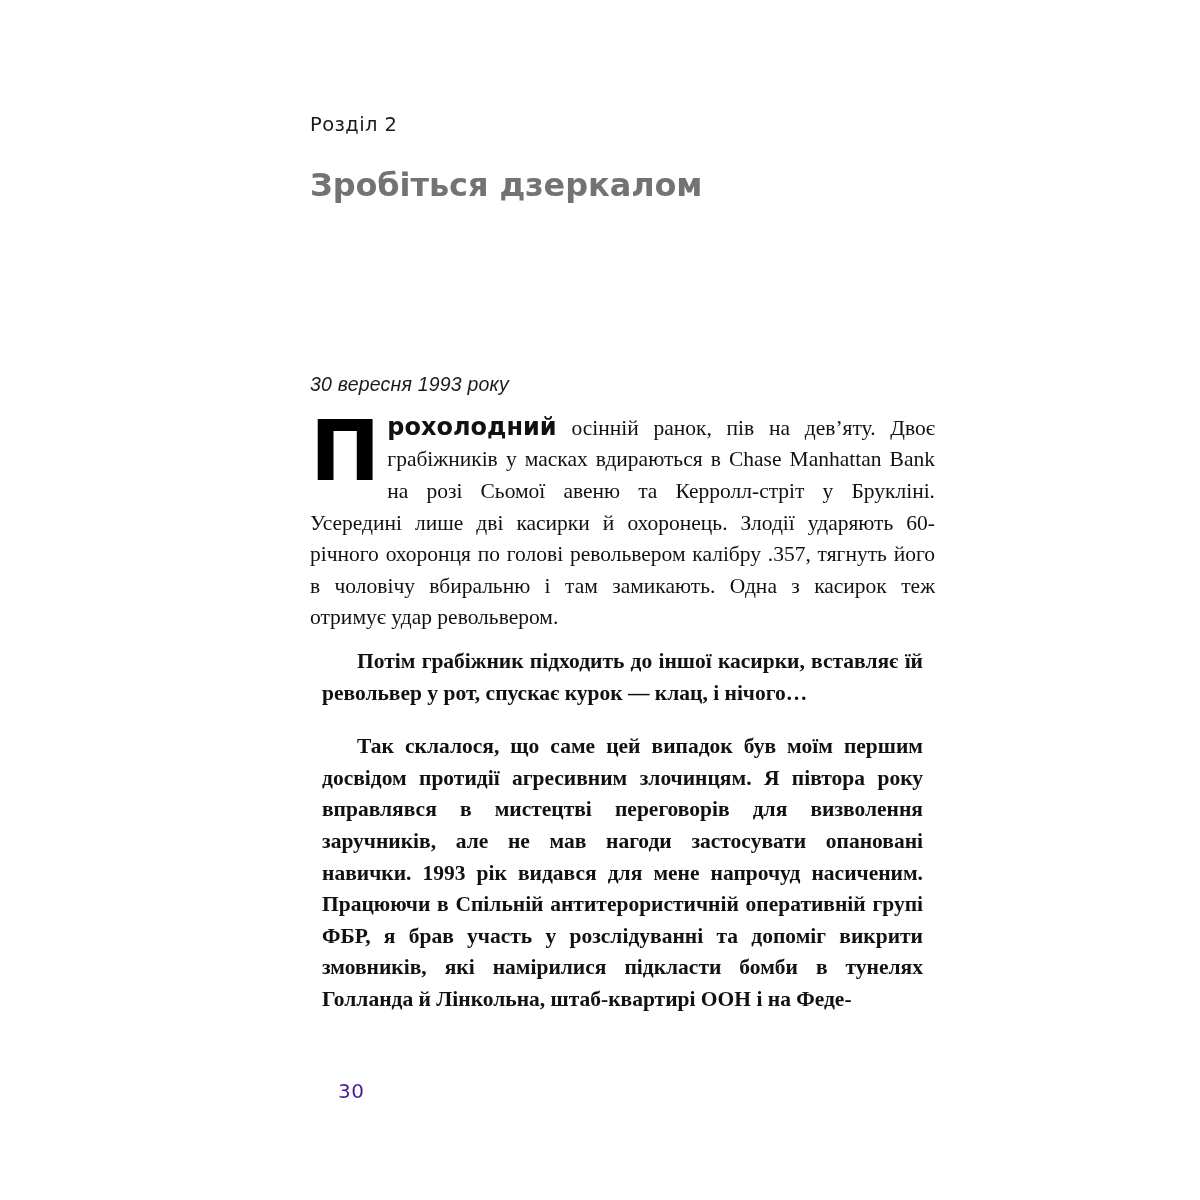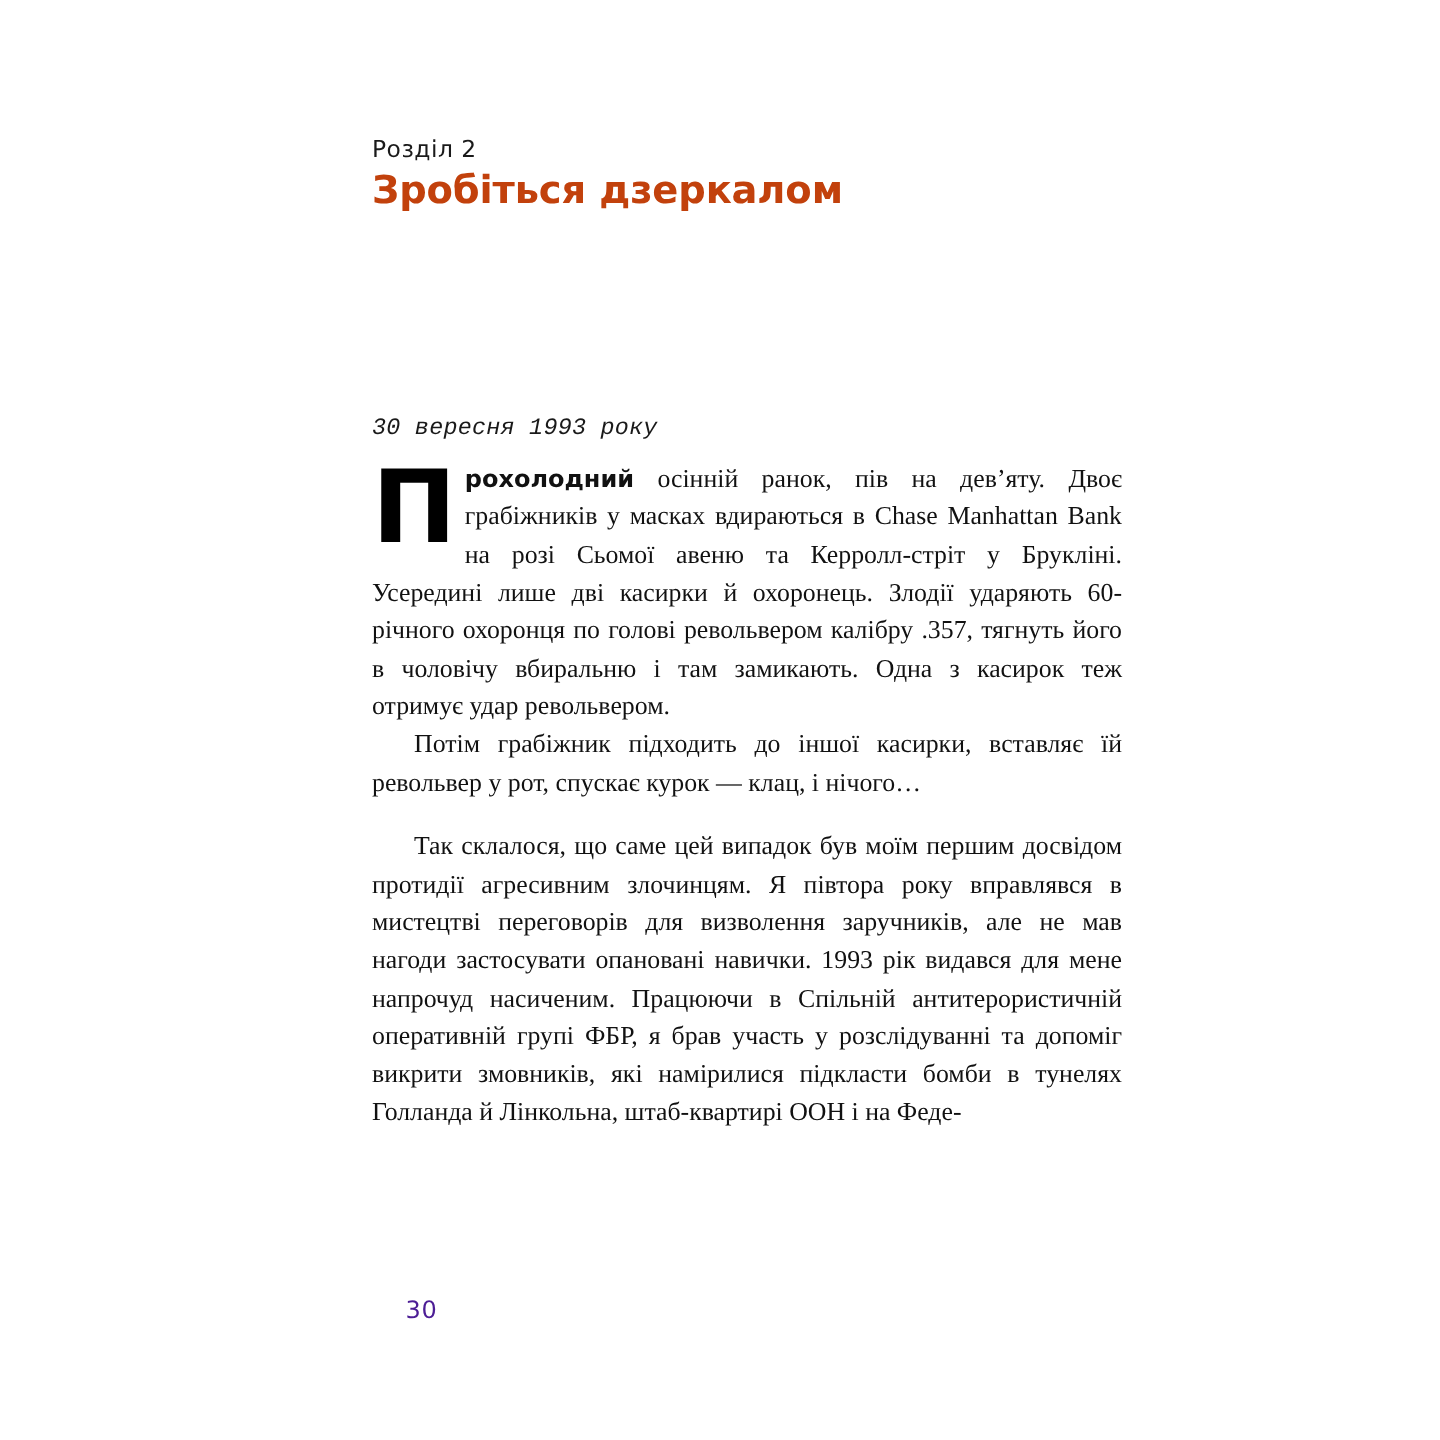--- a/index.html
+++ b/index.html
@@ -36,27 +36,27 @@
     color: #1a1a1a;
     margin-top: 113px;
     line-height: 1.2;
   }
 
   .chapter-title {
     font-family: "DejaVu Sans", sans-serif;
     font-size: 32px;
     font-weight: bold;
     letter-spacing: -0.1px;
-    color: #c2410c;
-    margin-top: 3px;
+    color: #737373;
+    margin-top: 30px;
     line-height: 1.2;
   }
 
   .dateline {
-    font-family: Liberation Mono, monospace;
+    font-family: Liberation Sans, sans-serif;
     font-style: italic;
     font-size: 19.5px;
     color: #1a1a1a;
     margin-top: 168px;
     letter-spacing: 0.2px;
   }
 
   .body-text {
     font-size: 21.5px;
     line-height: 31.6px;
@@ -75,26 +75,27 @@
     font-weight: bold;
     font-size: 84px;
     line-height: 70px;
     margin: 4px 7px 0 0;
     color: #000000;
   }
 
   .lead-bold {
     font-family: "DejaVu Sans", sans-serif;
     font-weight: bold;
-    font-size: 20px;
+    font-size: 24px;
   }
 
   .indent {
     text-indent: 35px;
-    margin: 0;
+    margin: 12px;
+    font-weight: bold;
   }
 
   .no-indent {
     text-indent: 0;
     margin: 0;
   }
 
   .gap-para {
     margin-top: 22px;
   }

